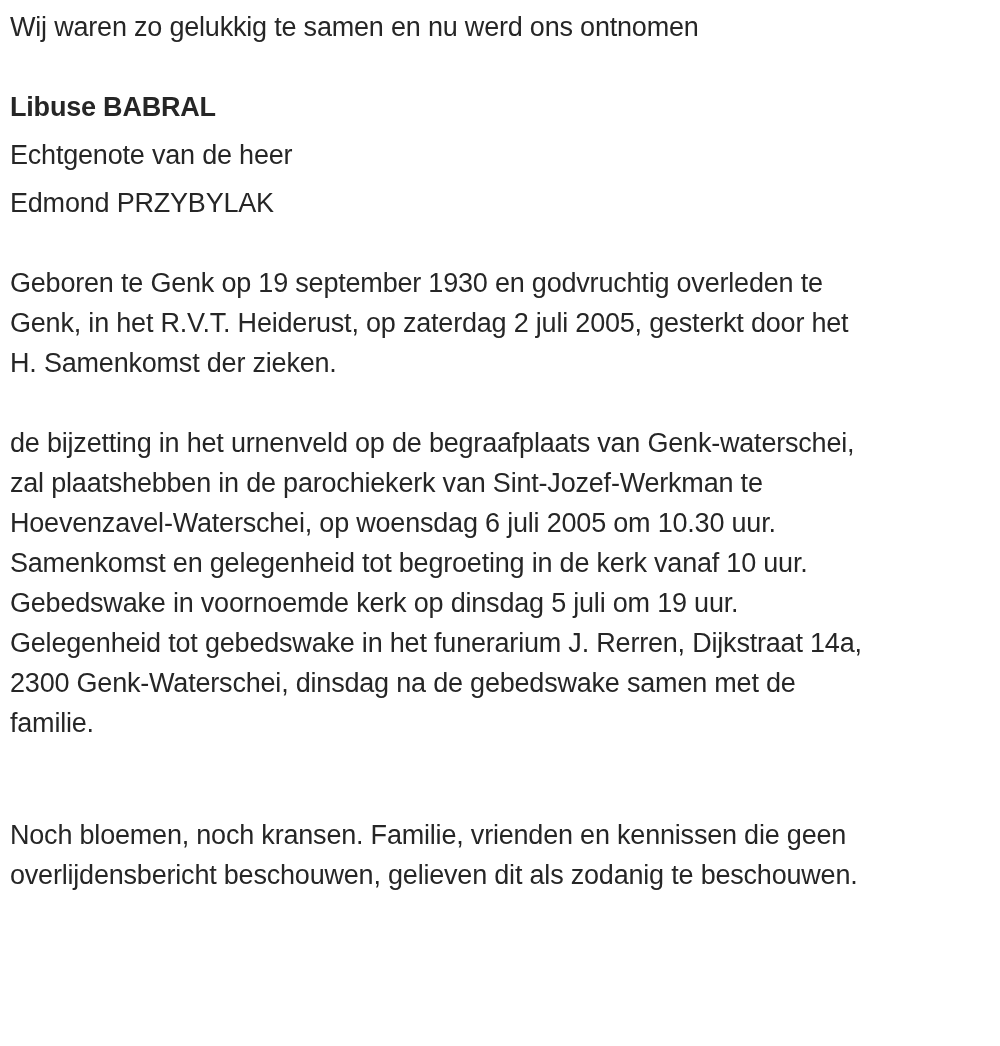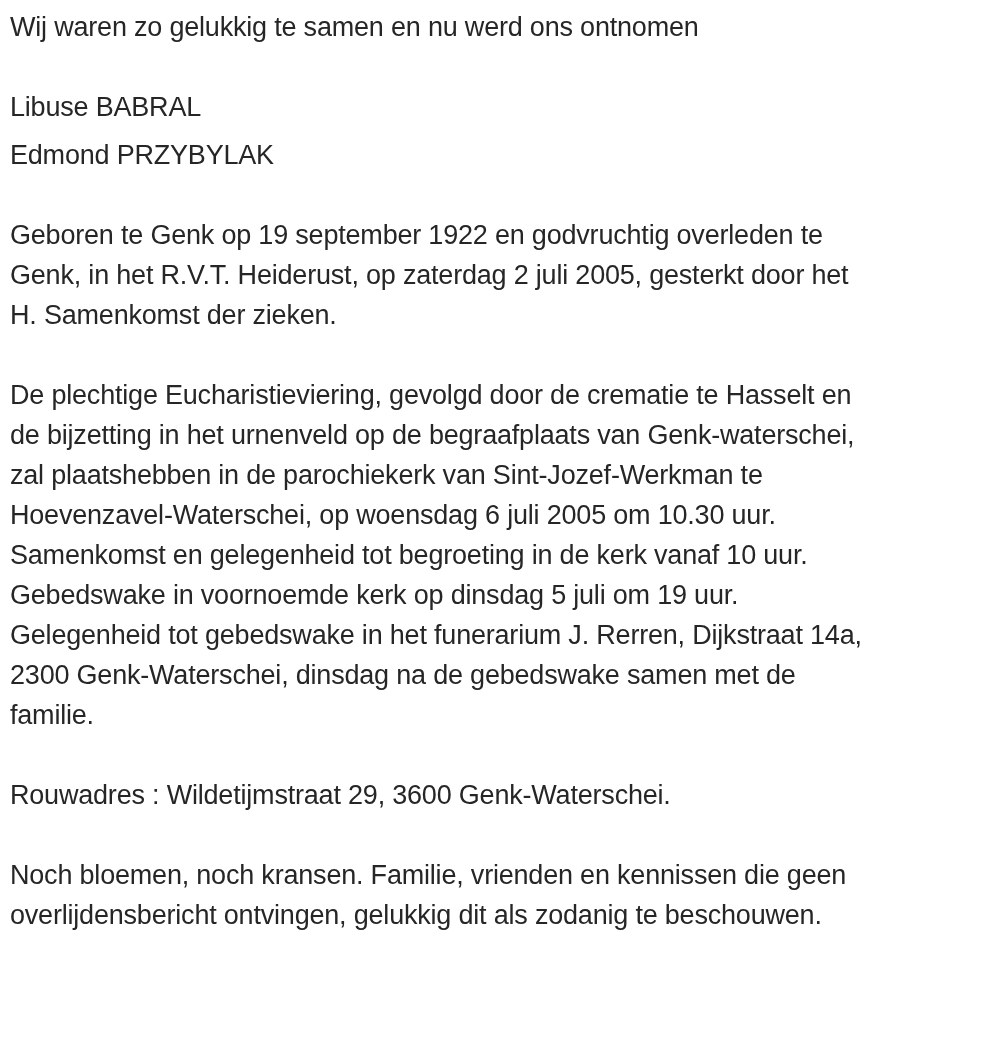--- a/index.html
+++ b/index.html
@@ -21,72 +21,71 @@
     margin: 0 0 8px 0;
   }
   .line {
     font-size: 27px;
     line-height: 40px;
     letter-spacing: -0.2px;
     white-space: nowrap;
     font-weight: 400;
   }
   .line.bold {
-    font-weight: 400;
+    font-weight: 700;
   }
   .gap {
     height: 32px;
   }
 </style>
 </head>
 <body>
 
 <div class="doc">
 
   <div class="para">
     <div class="line">Wij waren zo gelukkig te samen en nu werd ons ontnomen</div>
   </div>
 
   <div class="gap"></div>
 
   <div class="para">
     <div class="line bold">Libuse BABRAL</div>
   </div>
   <div class="para">
+    <div class="line">Echtgenote van de heer</div>
+  </div>
+  <div class="para">
     <div class="line">Edmond PRZYBYLAK</div>
   </div>
 
   <div class="gap"></div>
 
   <div class="para">
-    <div class="line">Geboren te Genk op 19 september 1922 en godvruchtig overleden te</div>
+    <div class="line">Geboren te Genk op 19 september 1930 en godvruchtig overleden te</div>
     <div class="line">Genk, in het R.V.T. Heiderust, op zaterdag 2 juli 2005, gesterkt door het</div>
     <div class="line">H. Samenkomst der zieken.</div>
   </div>
 
   <div class="gap"></div>
 
   <div class="para">
-    <div class="line">De plechtige Eucharistieviering, gevolgd door de crematie te Hasselt en</div>
     <div class="line">de bijzetting in het urnenveld op de begraafplaats van Genk-waterschei,</div>
     <div class="line">zal plaatshebben in de parochiekerk van Sint-Jozef-Werkman te</div>
     <div class="line">Hoevenzavel-Waterschei, op woensdag 6 juli 2005 om 10.30 uur.</div>
     <div class="line">Samenkomst en gelegenheid tot begroeting in de kerk vanaf 10 uur.</div>
     <div class="line">Gebedswake in voornoemde kerk op dinsdag 5 juli om 19 uur.</div>
     <div class="line">Gelegenheid tot gebedswake in het funerarium J. Rerren, Dijkstraat 14a,</div>
     <div class="line">2300 Genk-Waterschei, dinsdag na de gebedswake samen met de</div>
     <div class="line">familie.</div>
   </div>
 
   <div class="gap"></div>
 
-  <div class="para">
-    <div class="line">Rouwadres : Wildetijmstraat 29, 3600 Genk-Waterschei.</div>
-  </div>
 
   <div class="gap"></div>
 
   <div class="para">
     <div class="line">Noch bloemen, noch kransen. Familie, vrienden en kennissen die geen</div>
-    <div class="line">overlijdensbericht ontvingen, gelukkig dit als zodanig te beschouwen.</div>
+    <div class="line">overlijdensbericht beschouwen, gelieven dit als zodanig te beschouwen.</div>
   </div>
 
 </div>
 
 </body></html>

